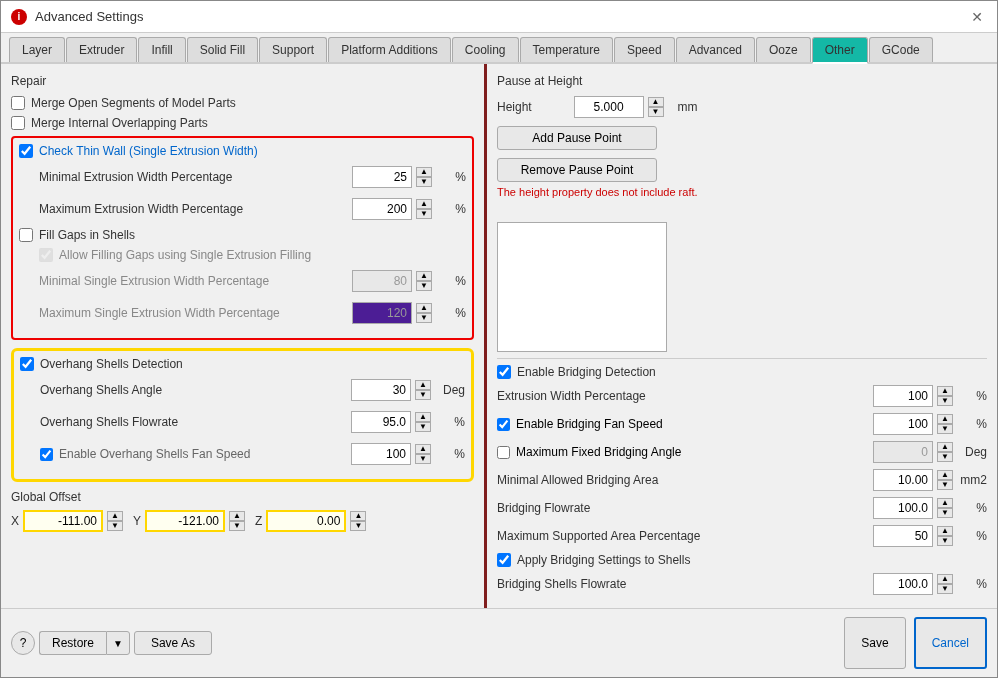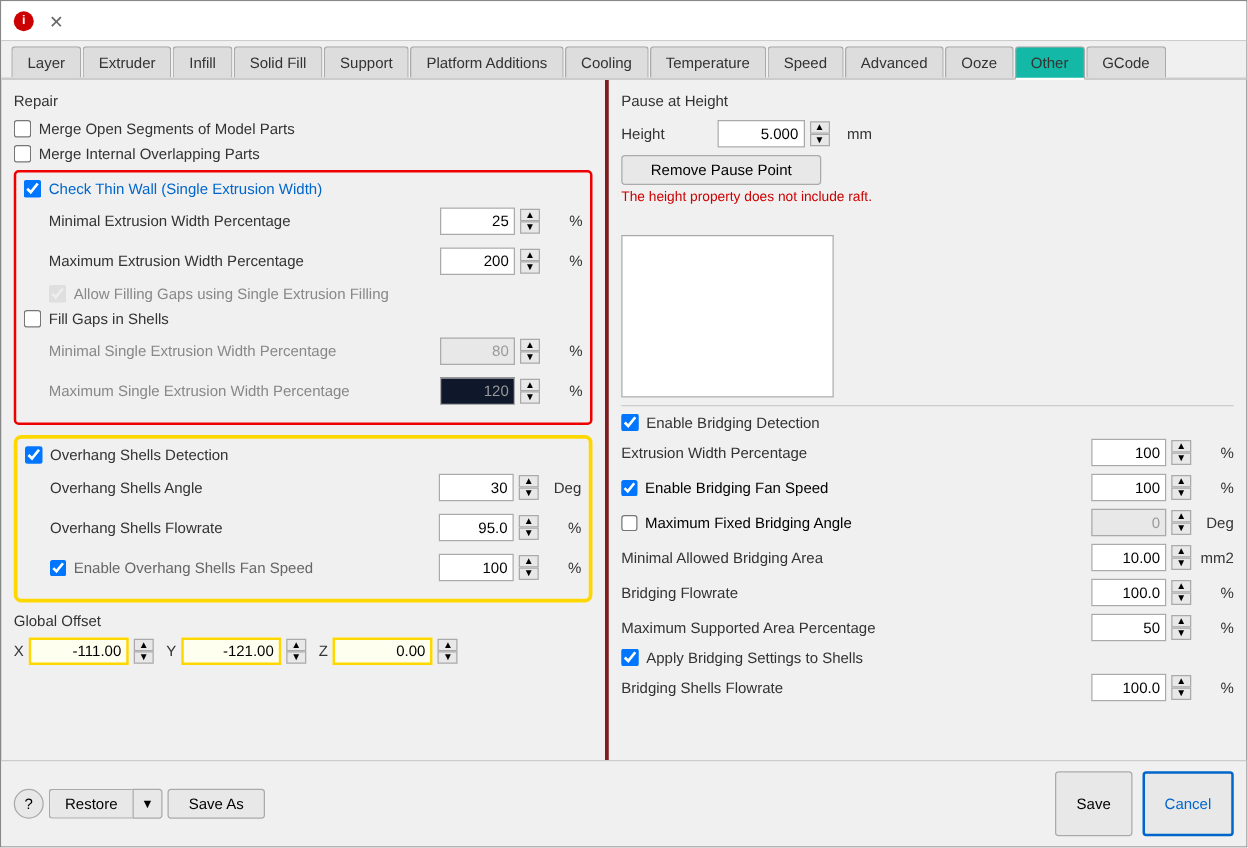--- a/index.html
+++ b/index.html
@@ -86,20 +86,21 @@
     .right-label { flex: 1; color: #333; }
     .right-field { display: flex; align-items: center; gap: 4px; }
   </style>
 </head>
 <body>
 
 <div class="window">
 
   <div class="title-bar">
     <div class="app-icon">i</div>
+    <span class="title-text">Advanced Settings</span>
     <div class="close-btn">✕</div>
   </div>
 
   <div class="tabs">
     <div class="tab">Layer</div>
     <div class="tab">Extruder</div>
     <div class="tab">Infill</div>
     <div class="tab">Solid Fill</div>
     <div class="tab">Support</div>
     <div class="tab">Platform Additions</div>
@@ -151,46 +152,46 @@
           <div class="spin-field">
             <input type="text" class="spin-input" value="200" style="">
             <div class="spin-btns">
               <button>▲</button>
               <button>▼</button>
             </div>
             <span class="unit-label">%</span>
           </div>
         </div>
 
+        <div class="checkbox-row">
+          <input type="checkbox" id="fill-gaps" style="">
+          <label for="fill-gaps">Fill Gaps in Shells</label>
+        </div>
+
         <div class="checkbox-row indented">
           <input type="checkbox" id="allow-filling" checked="" disabled="" style="">
           <label for="allow-filling" style="color:#888;">Allow Filling Gaps using Single Extrusion Filling</label>
         </div>
 
-        <div class="checkbox-row">
-          <input type="checkbox" id="fill-gaps" style="">
-          <label for="fill-gaps">Fill Gaps in Shells</label>
-        </div>
-
         <div class="row indented">
           <span class="field-label muted">Minimal Single Extrusion Width Percentage</span>
           <div class="spin-field">
             <input type="text" class="spin-input disabled" value="80" style="background: rgb(232, 232, 232); color: rgb(153, 153, 153);">
             <div class="spin-btns">
               <button>▲</button>
               <button>▼</button>
             </div>
             <span class="unit-label">%</span>
           </div>
         </div>
 
         <div class="row indented">
           <span class="field-label muted">Maximum Single Extrusion Width Percentage</span>
           <div class="spin-field">
-            <input type="text" class="spin-input disabled" value="120" style="background: #0f172a; color: rgb(153, 153, 153);">
+            <input type="text" class="spin-input disabled" value="120" style="background: #4c1d95; color: rgb(153, 153, 153);">
             <div class="spin-btns">
               <button>▲</button>
               <button>▼</button>
             </div>
             <span class="unit-label">%</span>
           </div>
         </div>
       </div>
 
       <div class="highlighted-section-yellow">
@@ -273,29 +274,32 @@
 
     <div class="right-panel">
 
       <div class="right-section-title">Pause at Height</div>
 
       <div class="height-row">
         <div class="height-controls">
           <div class="right-row">
             <span class="right-label">Height</span>
             <div class="right-field">
-              <input type="text" class="spin-input" value="5.000" style="width: 70px;">
+              <input type="text" class="spin-input" value="5.000" style="width: 70px; text-align: center;">
               <div class="spin-btns">
                 <button>▲</button>
                 <button>▼</button>
               </div>
               <span class="unit-label">mm</span>
             </div>
           </div>
 
+          <div style="margin: 8px 0;">
+            <button class="btn" style="width:160px;">Add Pause Point</button>
+          </div>
           <div style="margin: 4px 0;">
             <button class="btn" style="width:160px;">Remove Pause Point</button>
           </div>
 
           <div class="info-text">The height property does not include raft.</div>
         </div>
         <div class="pause-preview"></div>
       </div>
 
       <div class="divider"></div>

